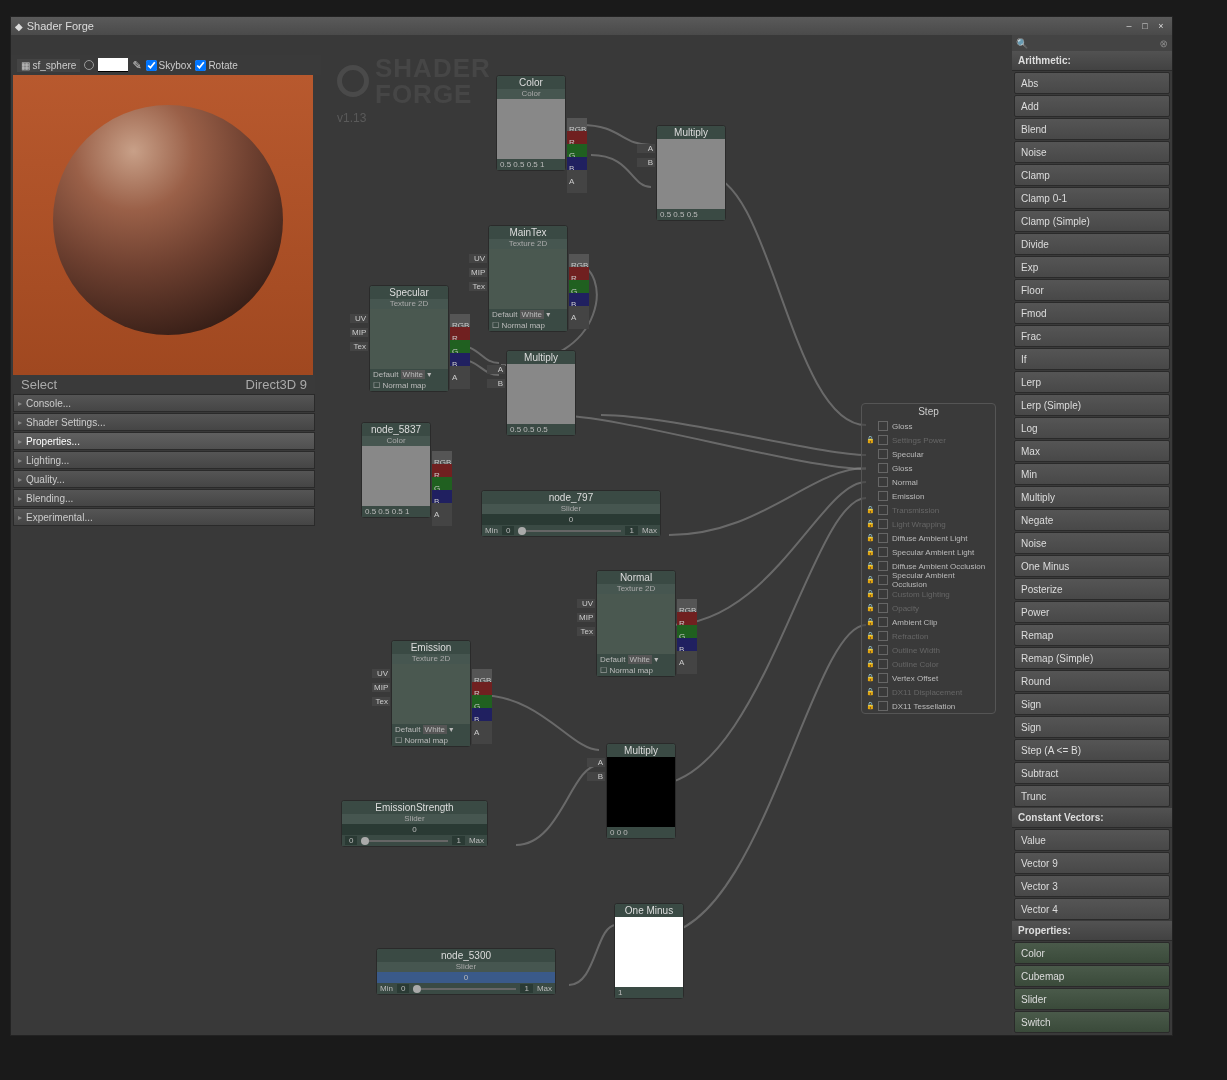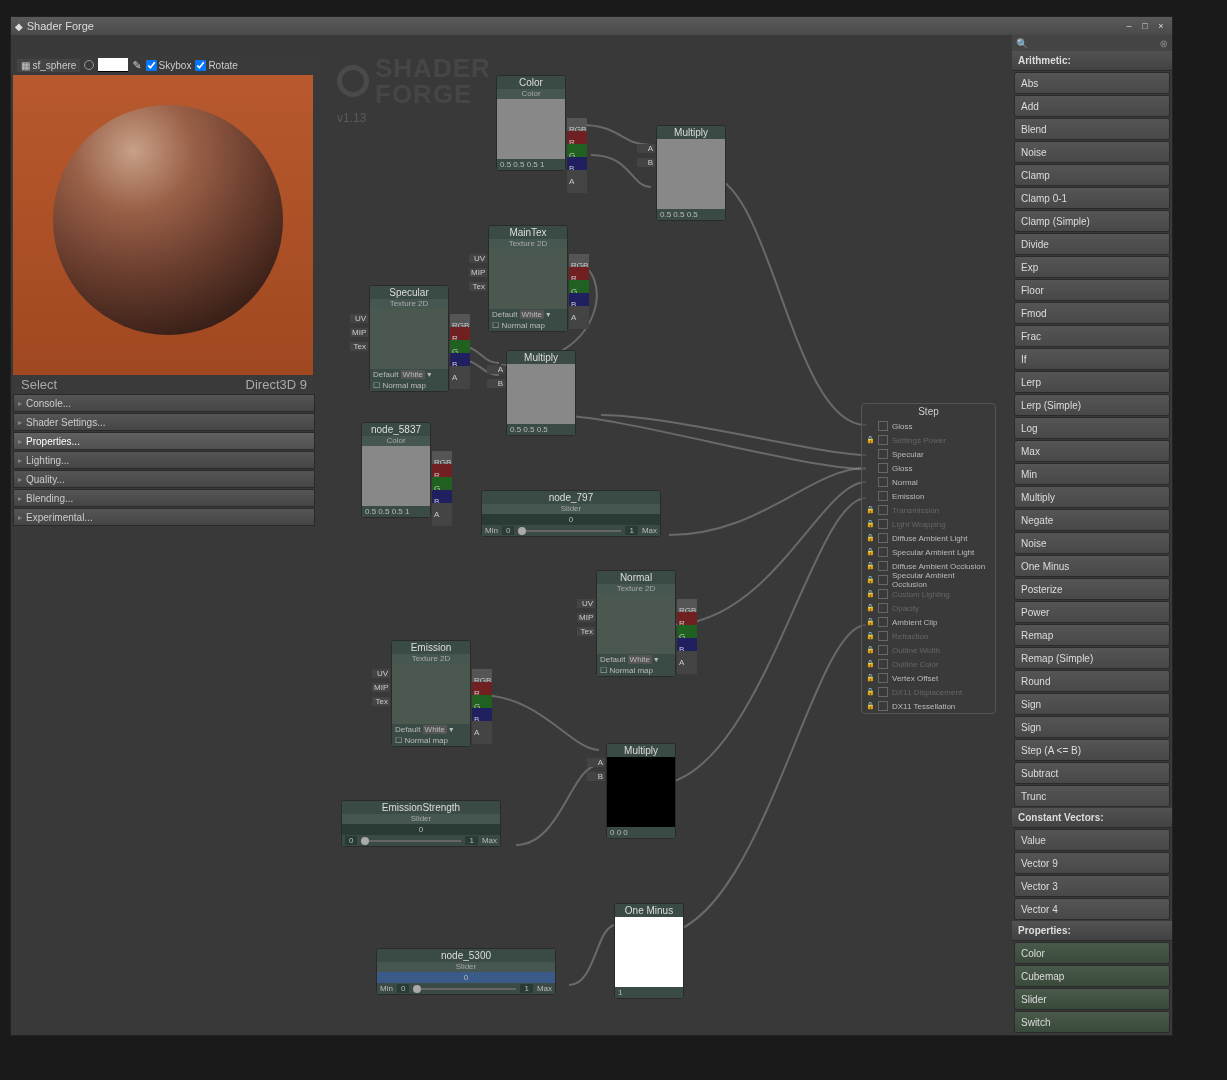--- a/index.html
+++ b/index.html
@@ -261,21 +261,21 @@
     </div>
 
     <div class="gnode" style="left:285px;top:688px;width:70px;">
       <div class="ghead">Multiply</div>
       <div class="gbody" style="height:70px;background:#000;"></div>
       <div class="gfoot">0      0      0</div>
       <div class="port portl" style="top:14px;">A</div>
       <div class="port portl" style="top:28px;">B</div>
     </div>
 
-    <div class="gnode" style="left:20px;top:745px;width:160px;">
+    <div class="gnode" style="left:20px;top:745px;width:147px;">
       <div class="ghead">EmissionStrength</div>
       <div class="gsub">Slider</div>
       <div class="gfoot" style="text-align:center;background:#2a3a34;">0</div>
       <div class="gfoot" style="display:flex;align-items:center;gap:4px;">
         <span style="background:#2a3a34;padding:0 4px;">0</span>
         <span style="flex:1;height:2px;background:#666;position:relative;">
             <span style="position:absolute;left:0;top:-3px;width:8px;height:8px;background:#aaa;border-radius:50%;"></span>
           </span>
         <span style="background:#2a3a34;padding:0 4px;">1</span>
         <span>Max</span>

